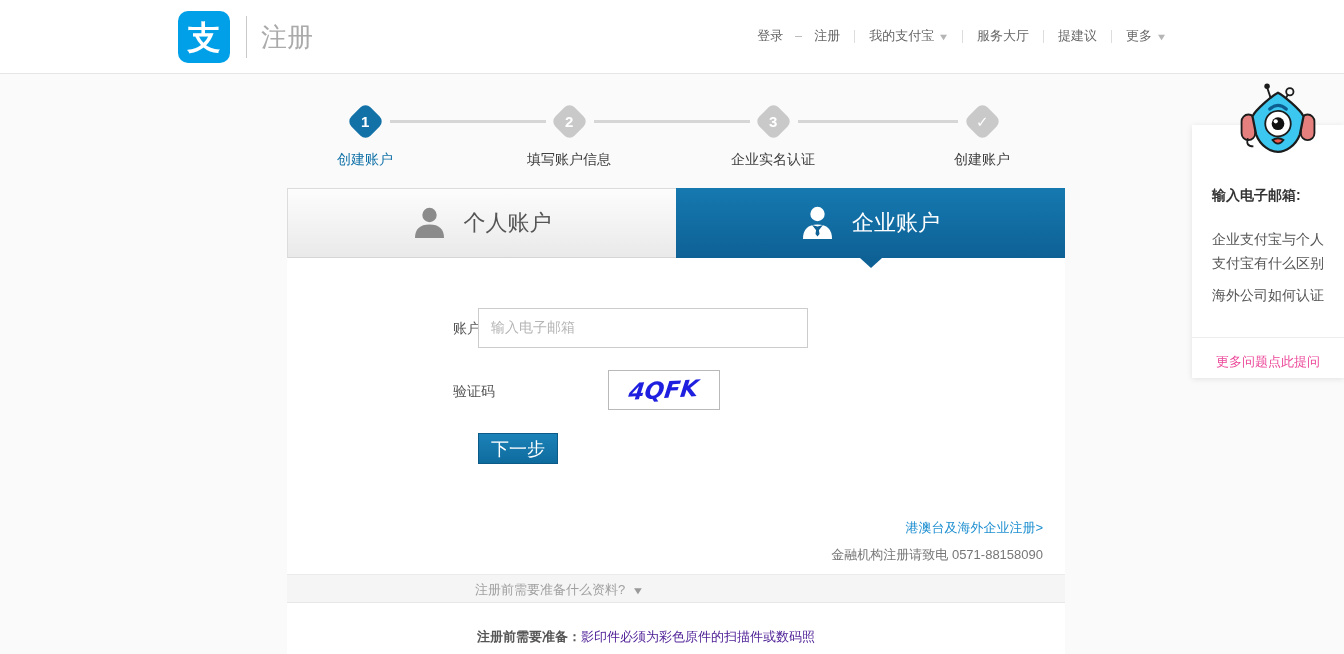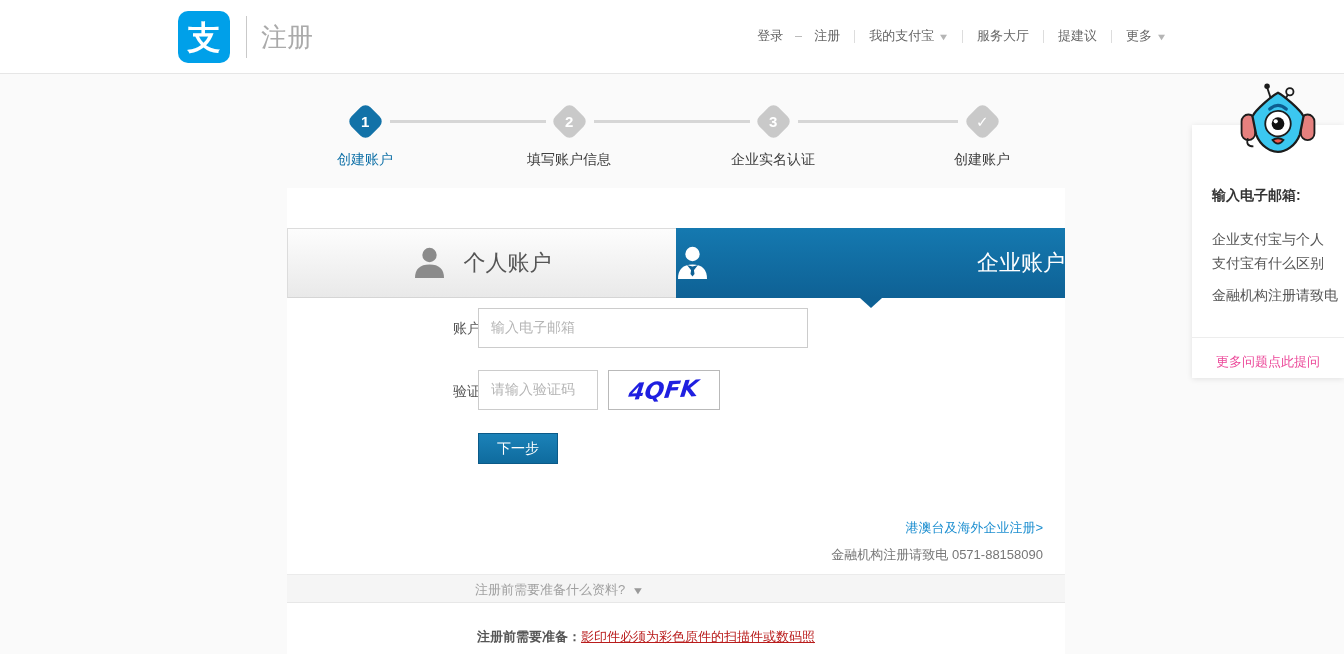--- a/index.html
+++ b/index.html
@@ -31,43 +31,43 @@
   .badge > span { transform:rotate(-45deg); color:#fff; font-size:15px; font-weight:bold; line-height:1; }
   .badge.active { background:#1272a8; }
   .badge.pending { background:#c9c9c9; }
   .step-label { margin-top:16px; font-size:14px; }
   .step-label.active { color:#1272a8; }
   .step-label.pending { color:#404040; }
   .step-line { position:absolute; top:25px; height:3px; background:#d6d6d6; }
 
   
   .panel { position:absolute; left:287px; top:188px; width:778px; height:466px; background:#fff; }
-  .tabs { position:absolute; top:0; left:0; width:778px; height:70px; display:flex;margin-top:40px; }
+  .tabs { position:absolute; top:0; left:0; width:778px; height:70px; display:flex; }
   .tab { width:389px; height:70px; display:flex; align-items:center; justify-content:center; cursor:pointer; }
   .tab-personal { background:linear-gradient(#fdfdfd,#e9e9e9); border:1px solid #dcdcdc; border-right:none; border-bottom:1px solid #d5d5d5; color:#555; }
-  .tab-enterprise { position:relative; background:linear-gradient(#1579b0,#0e6195); color:#fff;justify-content:space-between; }
+  .tab-enterprise { position:relative; background:linear-gradient(#1579b0,#0e6195); color:#fff; }
   .tab-label { font-size:22px; margin-left:18px; }
   .tab-notch { position:absolute; left:50%; bottom:-10px; transform:translateX(-50%); width:0; height:0; border-left:11px solid transparent; border-right:11px solid transparent; border-top:10px solid #0e6195; }
 
   .form-row-label { position:absolute; font-size:14px; color:#555; text-align:right; width:60px; }
   .text-input { position:absolute; border:1px solid #ccc; background:#fff; font-size:14px; color:#333; padding:0 12px; outline:none; font-family:Liberation Serif, serif; }
   .text-input::placeholder { color:#b5b5b5; }
   .captcha-box { position:absolute; left:608px; top:370px; width:112px; height:40px; border:1px solid #b9b9b9; background:#fff; display:flex; align-items:center; justify-content:center; cursor:pointer; }
   .captcha-text { color:#1f1fe0; font-size:23px; font-weight:bold; font-style:italic; transform:skewX(-10deg) rotate(-3deg); letter-spacing:0px; font-family:"DejaVu Sans",sans-serif; }
-  .next-btn { position:absolute; left:478px; top:433px; width:80px; height:31px; background:linear-gradient(#1b82b8,#0f6b9e); border:1px solid #0b5a88; color:#fff; font-size:14px; cursor:pointer; font-family:"Liberation Sans","DejaVu Sans",sans-serif; }
+  .next-btn { position:absolute; left:478px; top:433px; width:80px; height:31px; background:linear-gradient(#1b82b8,#0f6b9e); border:1px solid #0b5a88; color:#fff; font-size:18px; cursor:pointer; font-family:"Liberation Sans","DejaVu Sans",sans-serif; }
 
   .overseas-link { position:absolute; right:22px; top:519px; font-size:13px; color:#1e8fd0; cursor:pointer; }
   .finance-note { position:absolute; right:22px; top:546px; font-size:13px; color:#777; }
 
   .prepare-bar { position:absolute; left:0; top:386px; width:778px; height:29px; background:#f5f5f5; border-top:1px solid #ebebeb; border-bottom:1px solid #e7e7e7; cursor:pointer; }
   .prepare-bar-inner { position:absolute; left:188px; top:6px; font-size:13px; color:#a0a0a0; }
   .prepare-caret { font-size:10px; color:#9a9a9a; margin-left:8px; display:inline-block; transform:scaleX(1.3); }
   .prepare-note { position:absolute; left:190px; top:440px; font-size:13px; }
   .prepare-note .strong { color:#555; font-weight:bold; }
-  .prepare-note .rest { color:#b91c1c;text-decoration:underline; }
+  .prepare-note .rest { color:#4c1d95; }
 
   
   .sidebar-card { position:absolute; left:1192px; top:125px; width:152px; height:253px; background:#fff; box-shadow:0 1px 6px rgba(0,0,0,0.10); }
   .mascot { position:absolute; left:1237px; top:80px; width:82px; height:80px; }
   .sb-title { position:absolute; left:20px; top:62px; font-size:14px; font-weight:bold; color:#333; }
   .sb-q1 { position:absolute; left:20px; top:102px; width:118px; font-size:14px; color:#555; line-height:24px; cursor:pointer; }
   .sb-q2 { position:absolute; left:20px; top:162px; font-size:14px; color:#555; cursor:pointer; }
   .sb-divider { position:absolute; left:0; top:212px; width:152px; height:1px; background:#ededed; }
   .sb-more { position:absolute; left:0; top:228px; width:152px; text-align:center; font-size:13px; color:#ec4899; cursor:pointer; }
 </style>
@@ -147,21 +147,20 @@
         </svg>
         <span class="tab-label">企业账户</span>
         <div class="tab-notch"></div>
       </div>
     </div>
 
     <div class="form-row-label" style="left:148px; top:132px;">账户名</div>
     <input class="text-input" style="left: 191px; top: 120px; width: 330px; height: 40px;" placeholder="输入电子邮箱">
 
     <div class="form-row-label" style="left:148px; top:195px;">验证码</div>
-    <input class="text-input" style="left: 191px; top: 182px; width: 120px; height: 40px;" placeholder="请输入验证码">
     <div class="captcha-box" style="left:321px; top:182px;">
       <span class="captcha-text">4QFK</span>
     </div>
 
     <button class="next-btn" style="left:191px; top:245px;">下一步</button>
 
     <div class="overseas-link" style="top:331px;">港澳台及海外企业注册&gt;</div>
     <div class="finance-note" style="top:358px;">金融机构注册请致电 0571-88158090</div>
 
     <div class="prepare-bar">
@@ -171,21 +170,21 @@
     </div>
 
     <div class="prepare-note">
       <span class="strong">注册前需要准备：</span><span class="rest">影印件必须为彩色原件的扫描件或数码照</span>
     </div>
   </div>
 
   <div class="sidebar-card">
     <div class="sb-title">输入电子邮箱:</div>
     <div class="sb-q1">企业支付宝与个人支付宝有什么区别</div>
-    <div class="sb-q2">金融机构注册请致电</div>
+    <div class="sb-q2">海外公司如何认证</div>
     <div class="sb-divider"></div>
     <div class="sb-more">更多问题点此提问</div>
   </div>
 
   <svg class="mascot" viewBox="0 0 90 84">
     <line x1="37" y1="18" x2="33" y2="6" stroke="#1c1c1c" stroke-width="2"></line>
     <circle cx="33" cy="5" r="3" fill="#1c1c1c"></circle>
     <circle cx="58" cy="11" r="4" fill="none" stroke="#1c1c1c" stroke-width="2"></circle>
     <line x1="56" y1="14" x2="53" y2="19" stroke="#1c1c1c" stroke-width="2"></line>
     <rect x="5" y="36" width="15" height="28" rx="7.5" fill="#e5807e" stroke="#1c1c1c" stroke-width="2"></rect>

